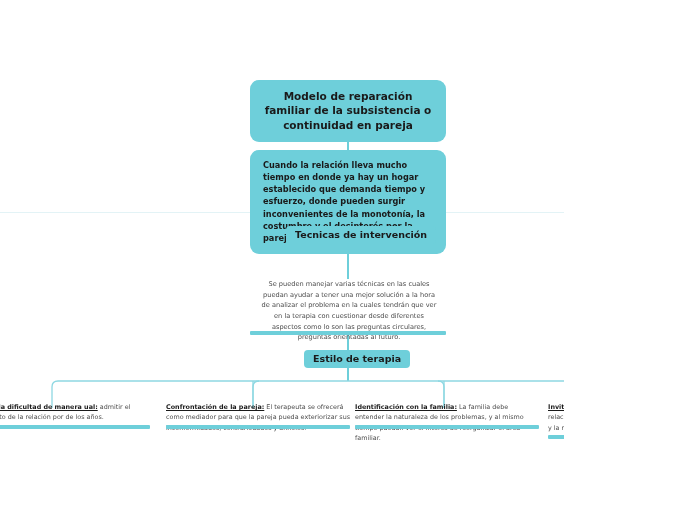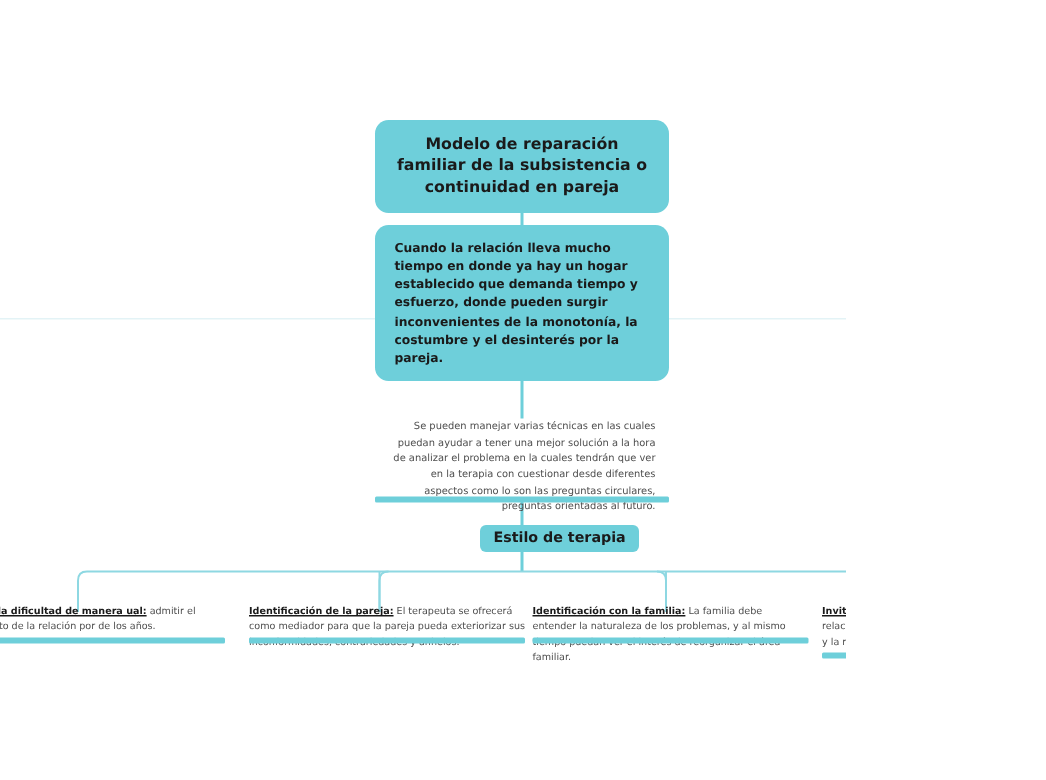--- a/index.html
+++ b/index.html
@@ -87,34 +87,34 @@
     font-weight: bold;
     padding: 3px 9px 4px 9px;
     white-space: nowrap;
     box-sizing: border-box;
   }
   .pill-tecnicas {
     left: 286px;
     top: 226px;
   }
   .pill-estilo {
-    left: 320px;
+    left: 304px;
     top: 350px;
   }
 
   
   .para {
     position: absolute;
     left: 261px;
     top: 279px;
     width: 176px;
     color: #4d4d4d;
     font-size: 6.6px;
     line-height: 1.62;
-    text-align: right;
+    text-align: center;
   }
   .bar {
     position: absolute;
     background: #6ecfda;
     height: 4px;
     border-radius: 1px;
   }
   .bar-para {
     left: 250px;
     top: 331px;
@@ -168,33 +168,34 @@
       <path d="M444 36 L444 15 Q444 9 438 9" stroke="#8ed8e2" stroke-width="1.3" fill="none"></path>
       <line x1="253" y1="9" x2="253" y2="36" stroke="#8ed8e2" stroke-width="1.3"></line>
       <line x1="444" y1="9" x2="444" y2="36" stroke="#8ed8e2" stroke-width="1.3"></line>
     </svg>
   </div>
 
   <div class="box box-title">Modelo de reparación familiar de la subsistencia o continuidad en pareja</div>
 
   <div class="box box-body">Cuando la relación lleva mucho tiempo en donde ya hay un hogar establecido que demanda tiempo y esfuerzo, donde pueden surgir inconvenientes de la monotonía, la costumbre y el desinterés por la pareja.</div>
 
+  <div class="pill pill-tecnicas">Tecnicas de intervención</div>
 
   <div class="para">Se pueden manejar varias técnicas en las cuales puedan ayudar a tener una mejor solución a la hora de analizar el problema en la cuales tendrán que ver en la terapia con cuestionar desde diferentes aspectos como lo son las preguntas circulares, preguntas orientadas al futuro.</div>
   <div class="bar bar-para"></div>
 
   <div class="pill pill-estilo">Estilo de terapia</div>
 
   <div class="leaf leaf-0">
     <span class="lead">cimiento de la dificultad de manera ual:</span><span> admitir el deterioramiento de la relación por de los años.</span>
   </div>
   <div class="bar bar-leaf-0"></div>
 
   <div class="leaf leaf-1">
-    <span class="lead">Identificación de la pareja:</span><span> El terapeuta se ofrecerá como mediador para que la pareja pueda exteriorizar sus inconformidades, contrariedades y anhelos.</span>
+    <span class="lead">Confrontación de la pareja:</span><span> El terapeuta se ofrecerá como mediador para que la pareja pueda exteriorizar sus inconformidades, contrariedades y anhelos.</span>
   </div>
   <div class="bar bar-leaf-1"></div>
 
   <div class="leaf leaf-2">
     <span class="lead">Identificación con la familia:</span><span> La familia debe entender la naturaleza de los problemas, y al mismo tiempo puedan ver el interés de reorganizar el área familiar.</span>
   </div>
   <div class="bar bar-leaf-2"></div>
 
   <div class="leaf leaf-3">
     <span class="lead">Invitación a diferentes:</span><span> Buscar destrezas que l llevar a la relación a la restauración, el romanticis apoyo incondicional y la realización de metas que se hayan podido realizar.</span>

